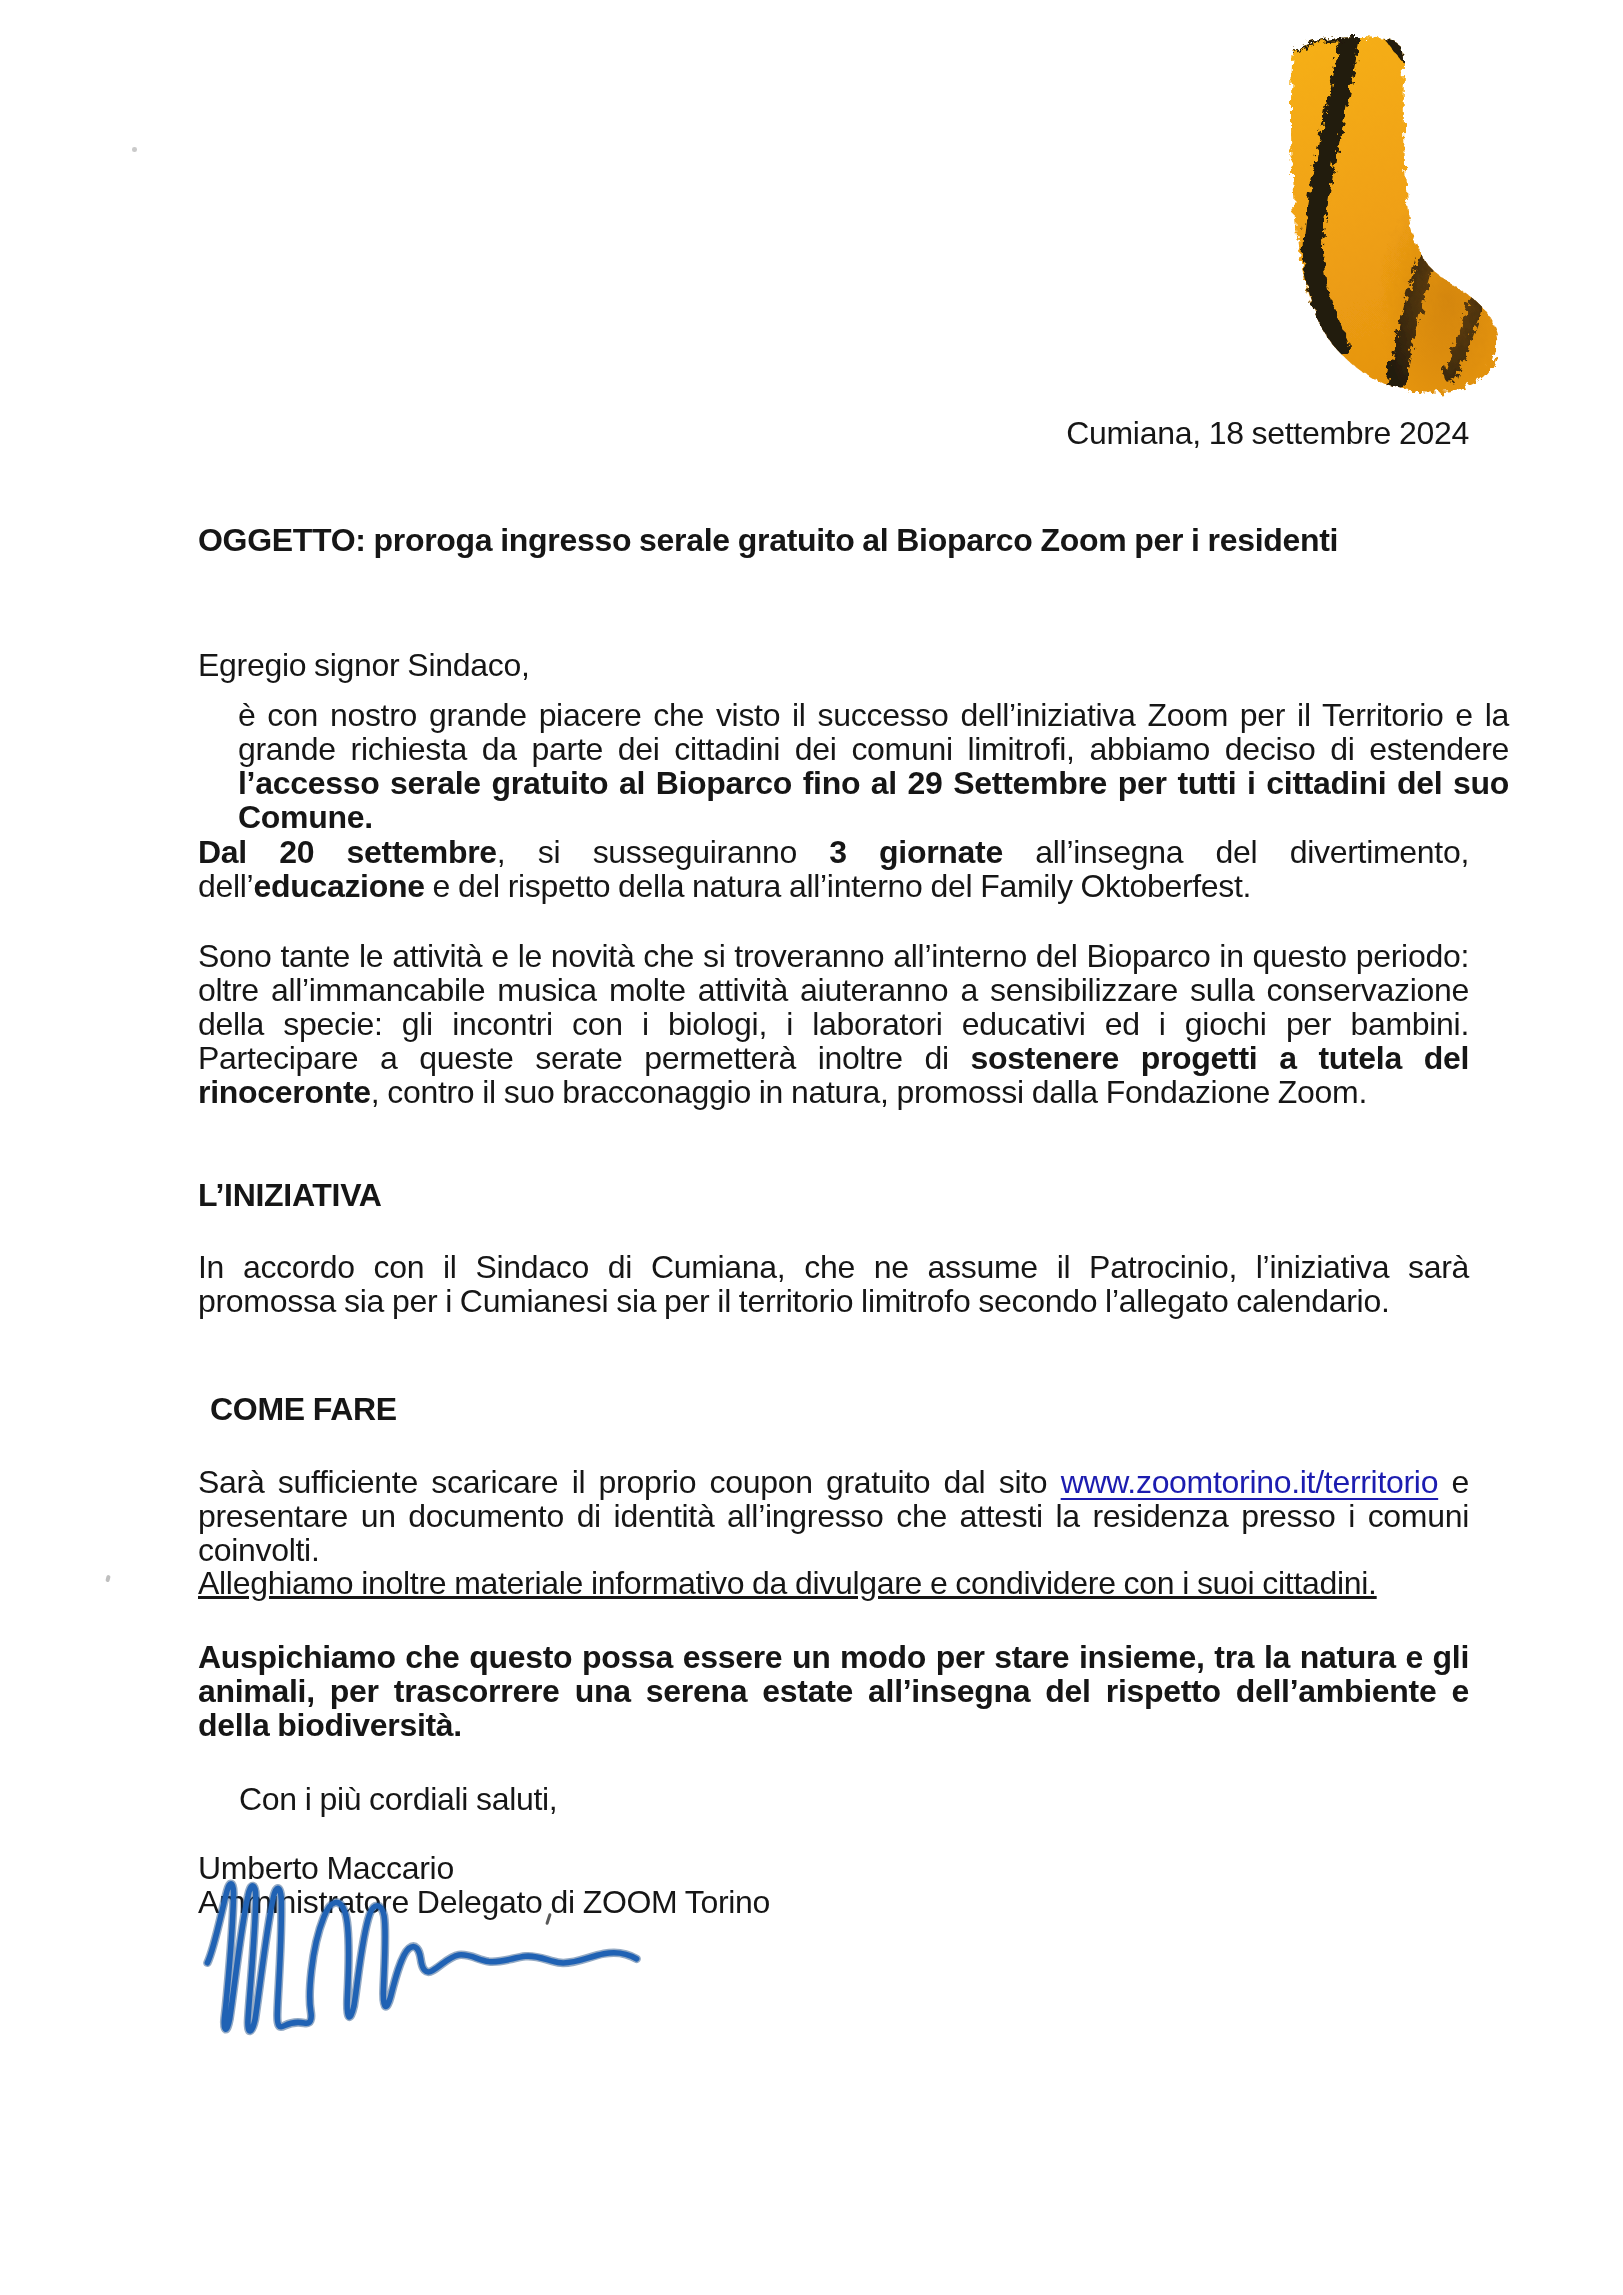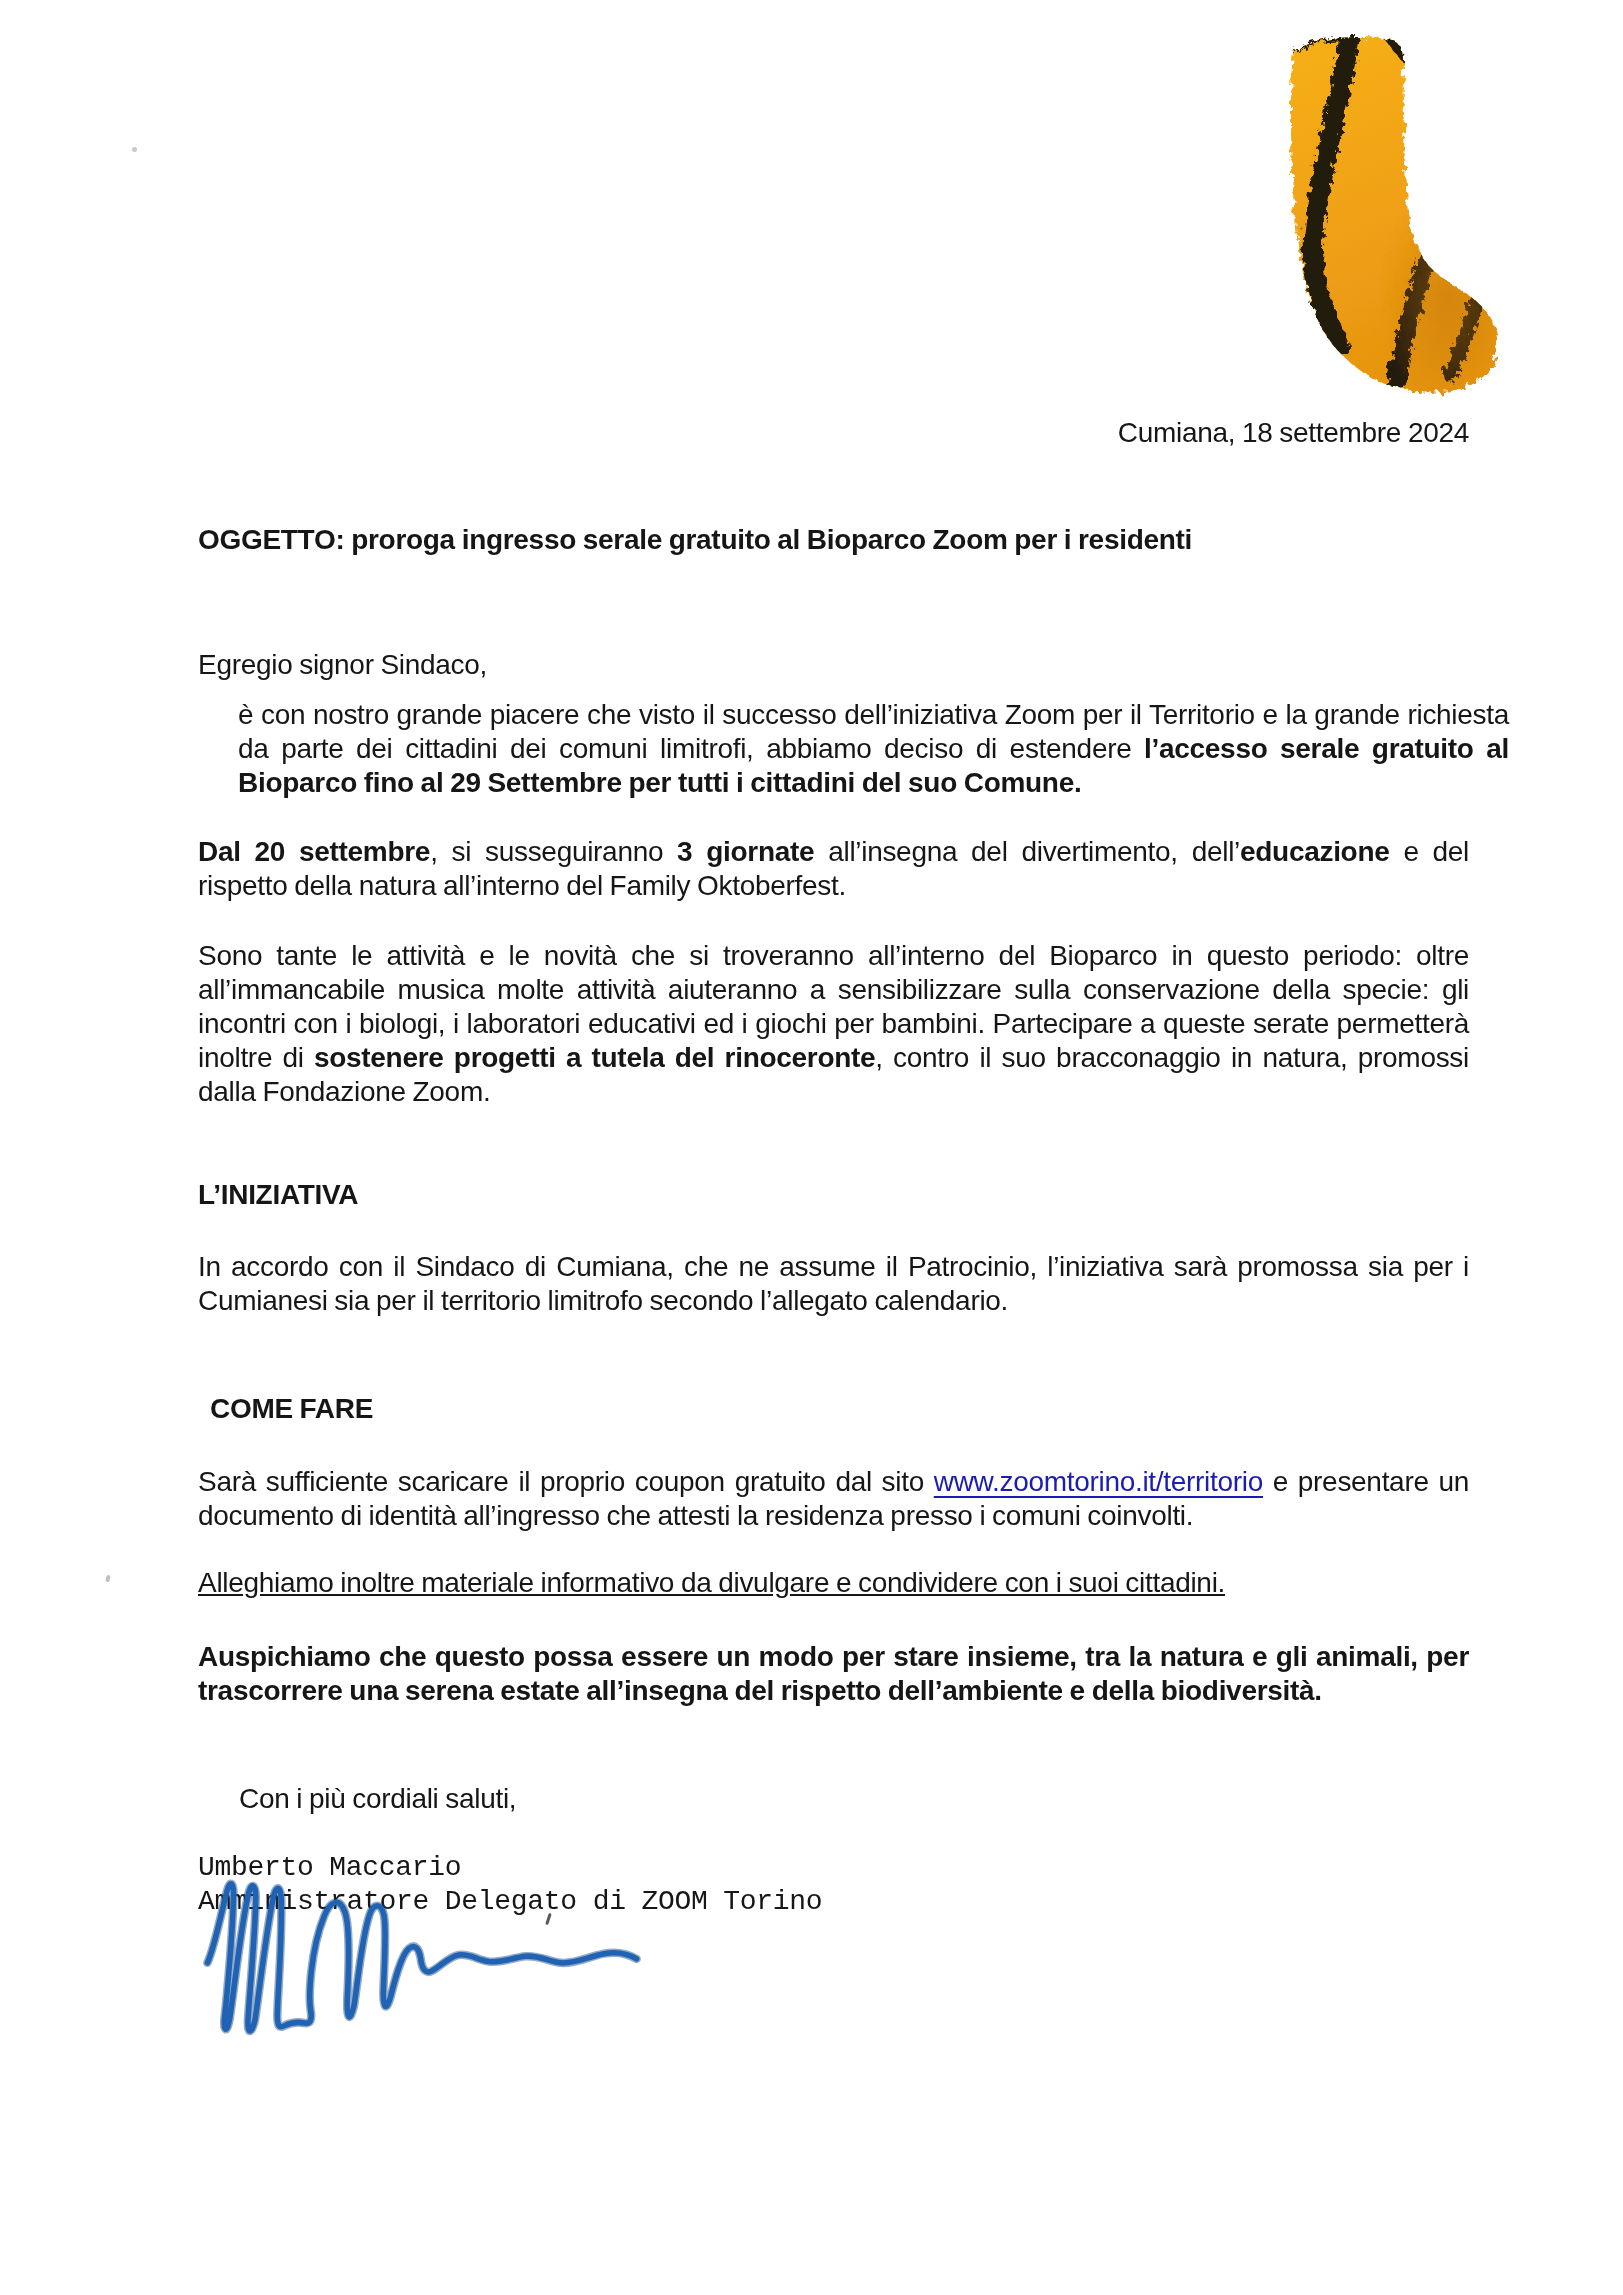--- a/index.html
+++ b/index.html
@@ -3,21 +3,21 @@
 <meta charset="utf-8">
 <style>
   html, body { margin: 0; padding: 0; background: #ffffff; }
   .page {
     position: relative;
     width: 1623px;
     height: 2295px;
     background: #ffffff;
     overflow: hidden;
     font-family: "Liberation Sans", "DejaVu Sans", sans-serif;
-    font-size: 28px;
+    font-size: 32px;
     line-height: 34px;
     letter-spacing: -0.3px;
     word-spacing: -0.7px;
     color: #161616;
   }
   .tb { position: absolute; left: 198px; width: 1271px; }
   .j  { text-align: justify; }
   .b, .bold { font-weight: 700; }
   .right { text-align: right; }
 
@@ -27,21 +27,21 @@
   #para-intro       { top: 698px; margin-left: 40px; }
   #para-dal20       { top: 835px; }
   #para-attivita    { top: 939px; }
   #heading-iniziativa { top: 1178px; }
   #para-accordo     { top: 1250px; }
   #heading-comefare { top: 1392px; margin-left: 12px; }
   #para-coupon      { top: 1465px; }
   #para-alleghiamo  { top: 1566px; text-decoration: underline; }
   #para-auspichiamo { top: 1640px; font-weight: bold; }
   #closing-line     { top: 1782px; margin-left: 41px; }
-  #signoff          { top: 1851px; font-family: Liberation Mono, monospace; }
+  #signoff          { top: 1851px; }
 
   a.lnk {
     color: #1c1cb0;
     text-decoration: underline;
     text-decoration-thickness: 2px;
     text-underline-offset: 4.6px;
   }
 
   #logo {
     position: absolute;

